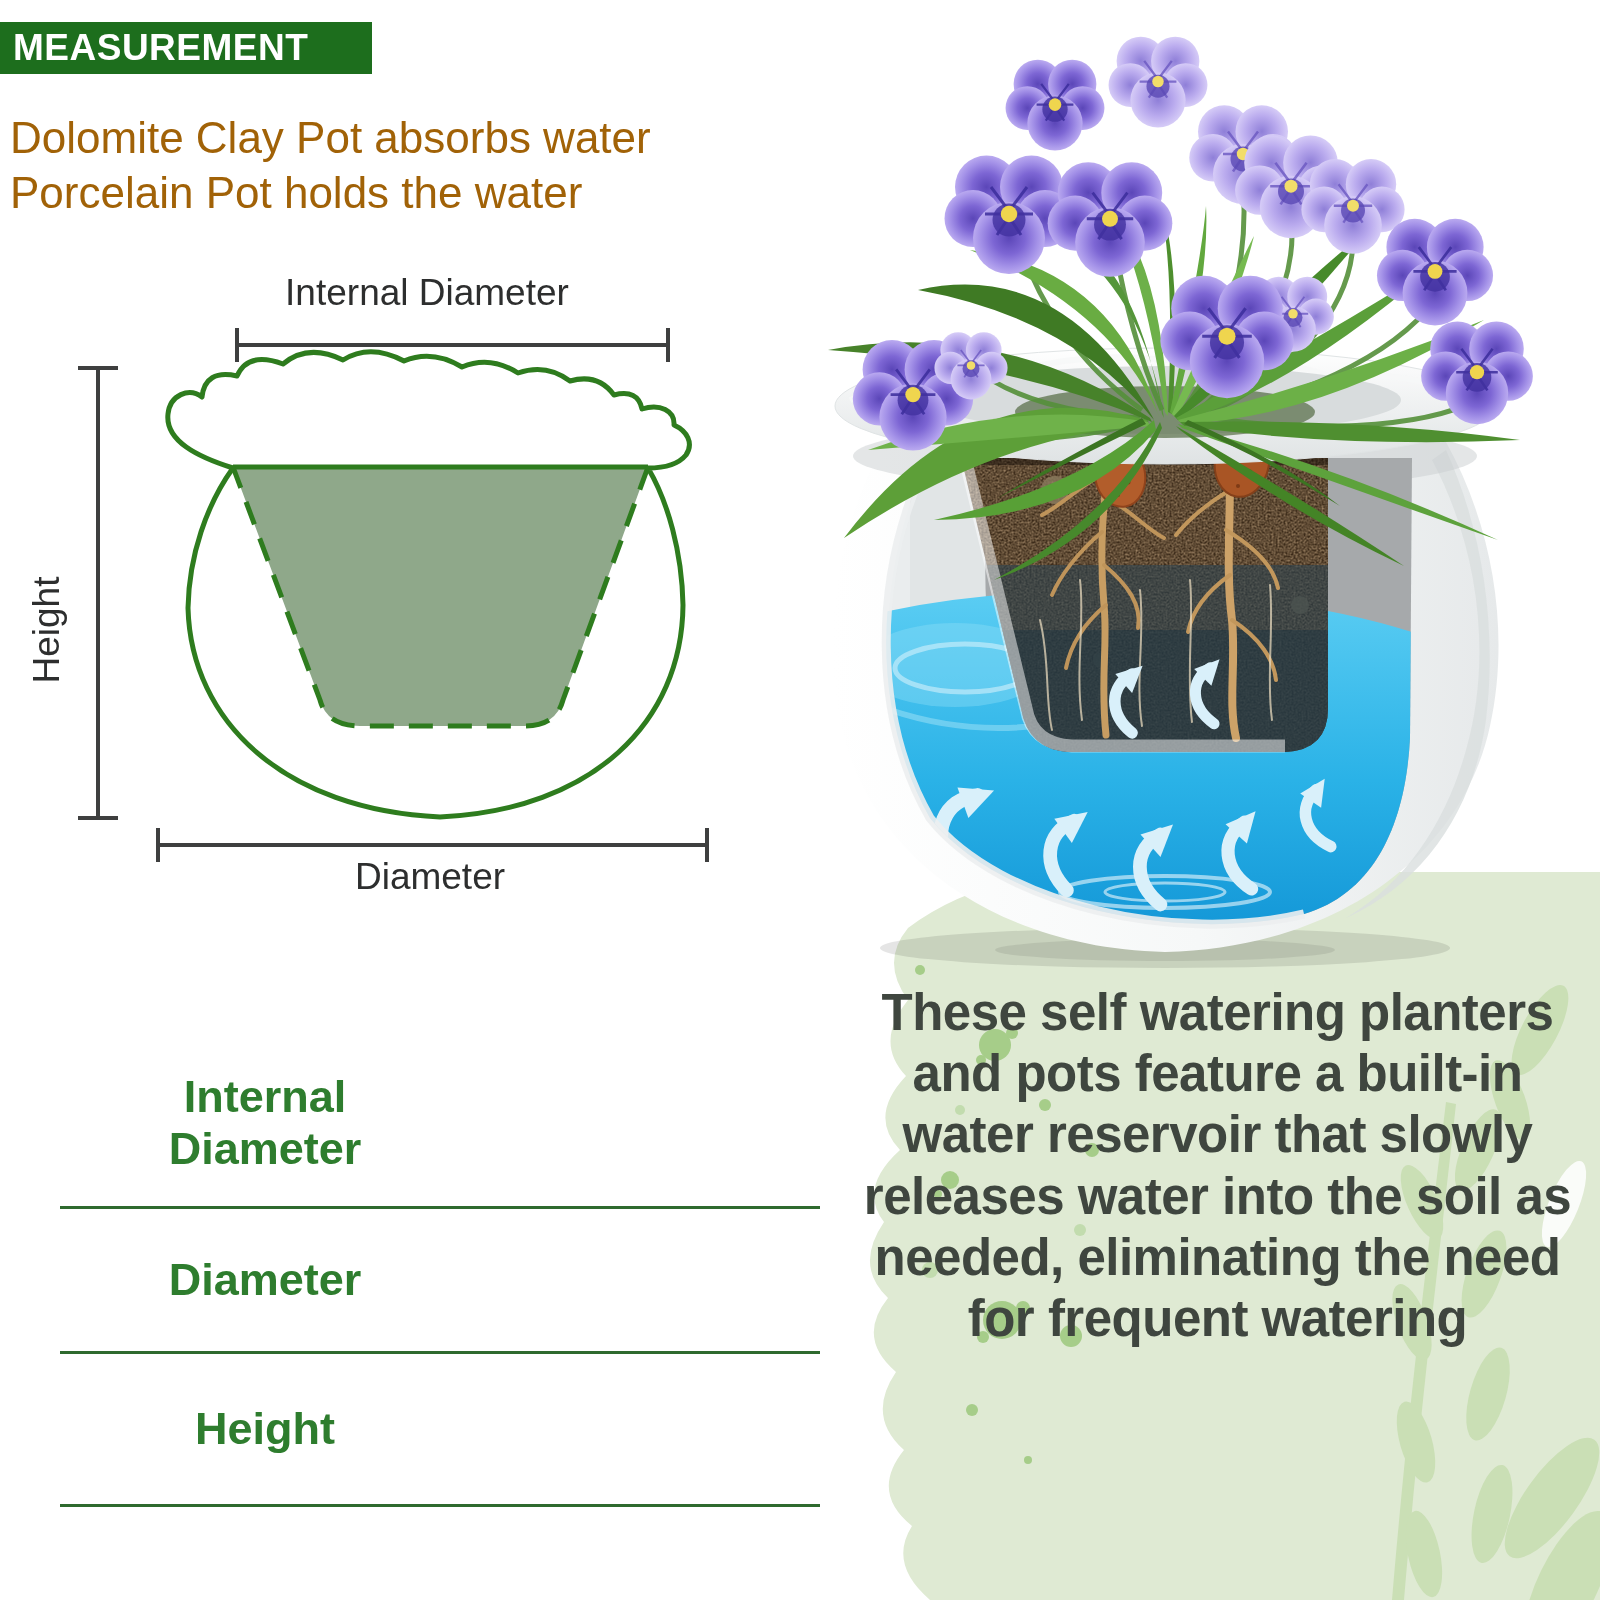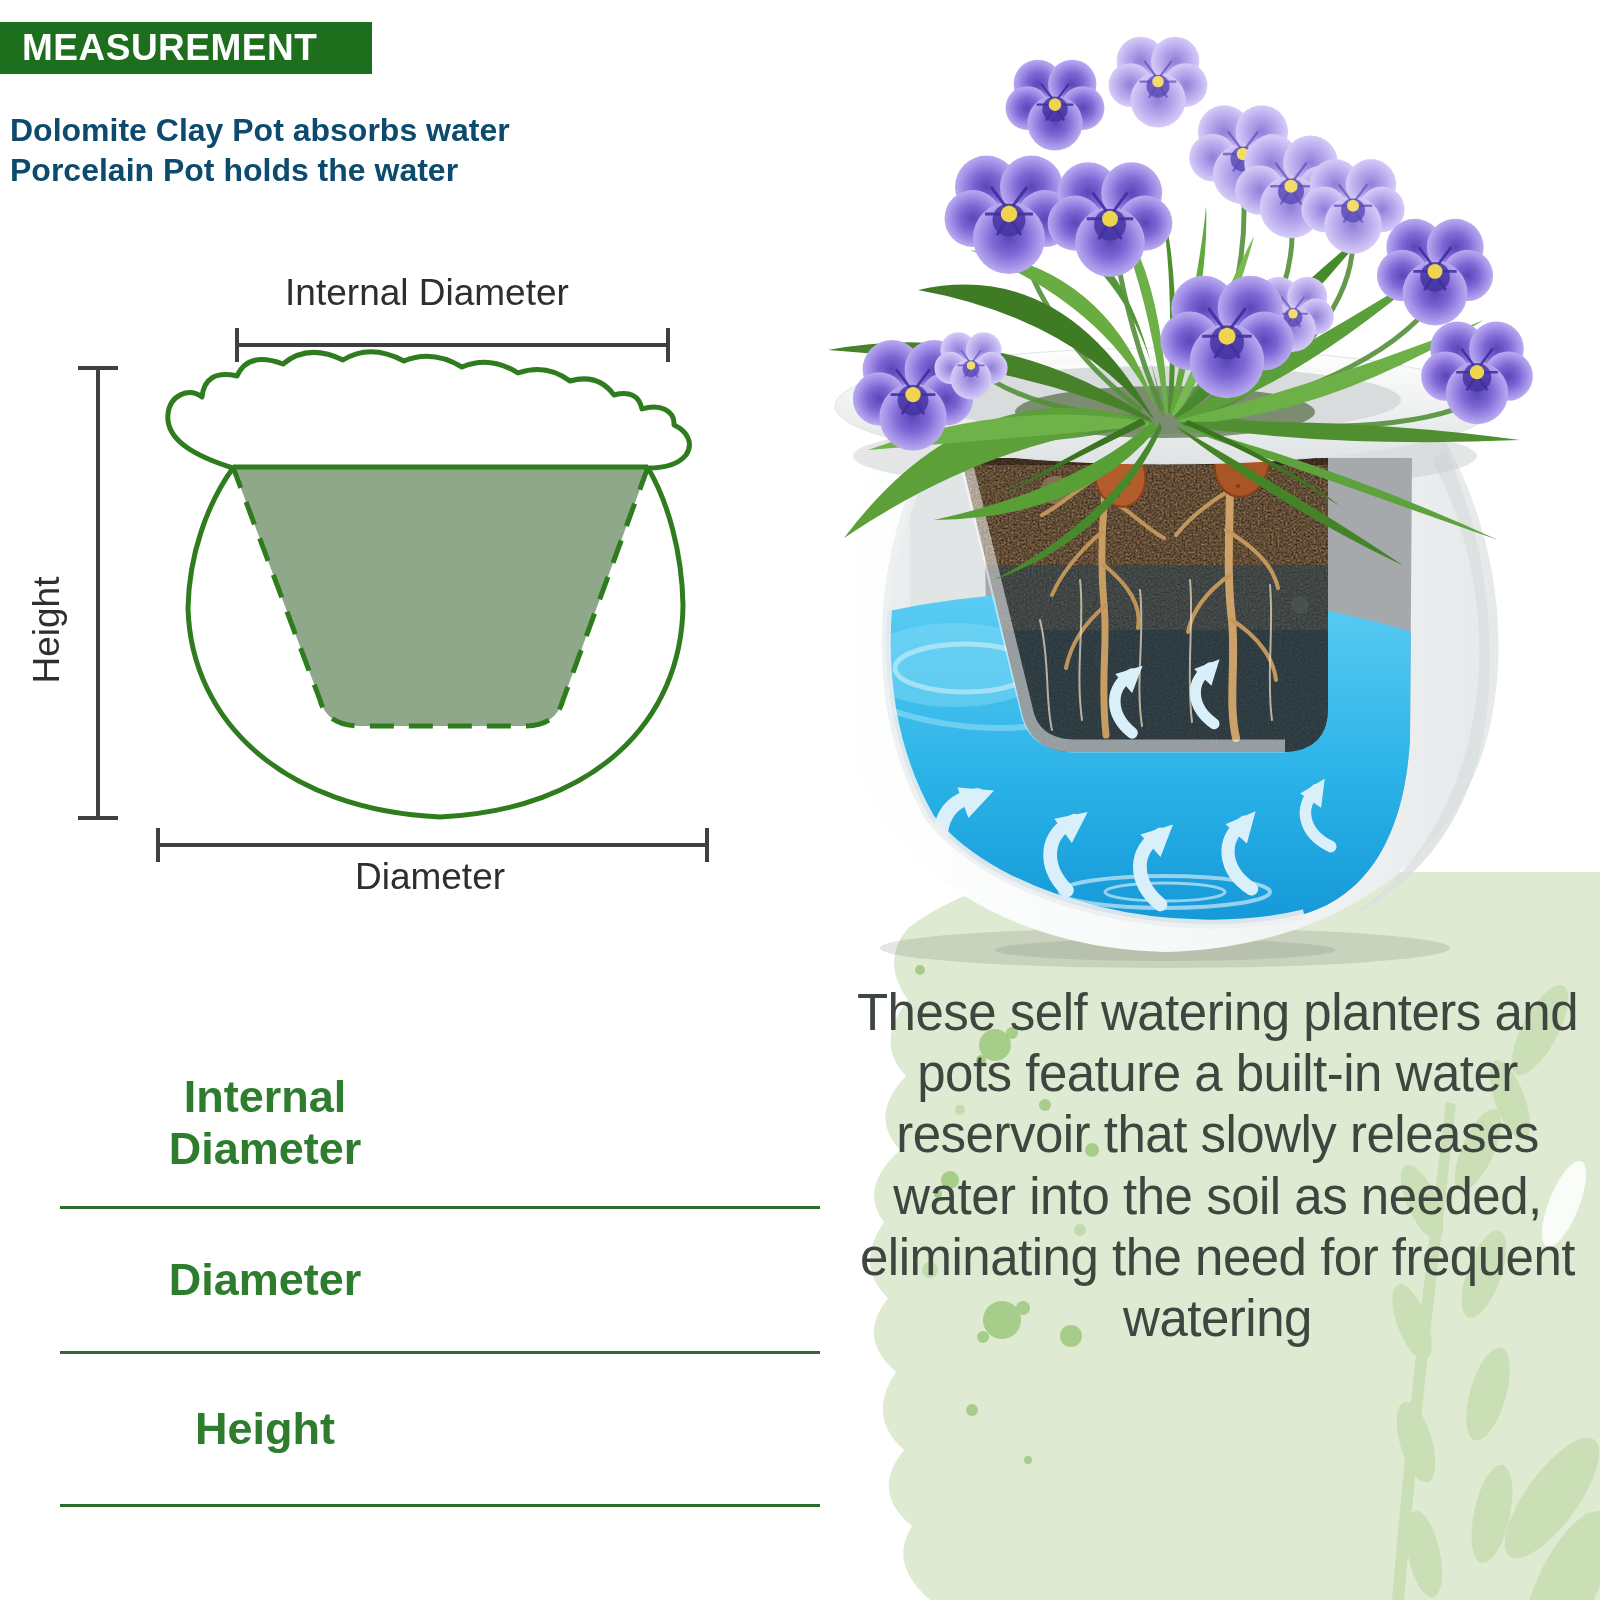--- a/index.html
+++ b/index.html
@@ -2,45 +2,45 @@
 <html><head>
 <meta charset="utf-8">
 <style>
   html,body{margin:0;padding:0;background:#ffffff;}
   .canvas{position:relative;width:1600px;height:1600px;overflow:hidden;background:#ffffff;
           font-family:"Liberation Sans", sans-serif;}
   .abs{position:absolute;}
 
   
   .header-box{left:0;top:22px;width:372px;height:52px;background:#1d6e1d;
-              display:flex;align-items:center;padding-left:22px;box-sizing:border-box;}
+              display:flex;align-items:center;padding-left:13px;box-sizing:border-box;}
   .header-title{color:#ffffff;font-size:37px;font-weight:800;letter-spacing:.5px;}
 
-  .subtitle{left:10px;top:110px;width:700px;color:#0c4a6e;font-size:32px;font-weight:700;line-height:1.26;}
+  .subtitle{left:10px;top:110px;width:700px;color:#a16207;font-size:44px;font-weight:400;line-height:1.26;}
 
   
   .dim-label{color:#2d2e2e;font-size:37px;font-weight:500;text-align:center;}
   .label-internal{left:217px;top:272px;width:420px;}
   .label-height{left:-33px;top:608px;width:160px;height:44px;transform:rotate(-90deg);
                 display:flex;align-items:center;justify-content:center;}
   .label-diameter{left:230px;top:856px;width:400px;}
 
   
   .mtable{left:60px;top:1040px;width:760px;}
   .mrow{display:flex;align-items:center;border-bottom:3px solid #2f6a2f;}
   .mrow-1{height:166px;}
   .mrow-2{height:142px;}
   .mrow-3{height:150px;}
   .mlabel{flex:0 0 310px;margin-left:50px;text-align:center;color:#2e7d2e;
           font-size:45px;font-weight:700;line-height:1.15;}
   .mvalue{flex:0 0 300px;margin-left:70px;text-align:center;color:#2e7d2e;
           font-size:45px;font-weight:700;}
 
   
-  .description{left:845px;top:982px;width:745px;color:#3f463f;font-size:51px;font-weight:400;
+  .description{left:845px;top:982px;width:745px;color:#3f463f;font-size:51px;font-weight:700;
                line-height:1.2;letter-spacing:-0.5px;text-align:center;}
 
   .z1{z-index:1;} .z2{z-index:2;} .z3{z-index:3;}
 </style>
 </head>
 <body>
 
 <div class="canvas">
 
   <svg class="abs z1" style="left:740px;top:850px;" width="860" height="750" viewBox="0 0 860 750" aria-hidden="true">

